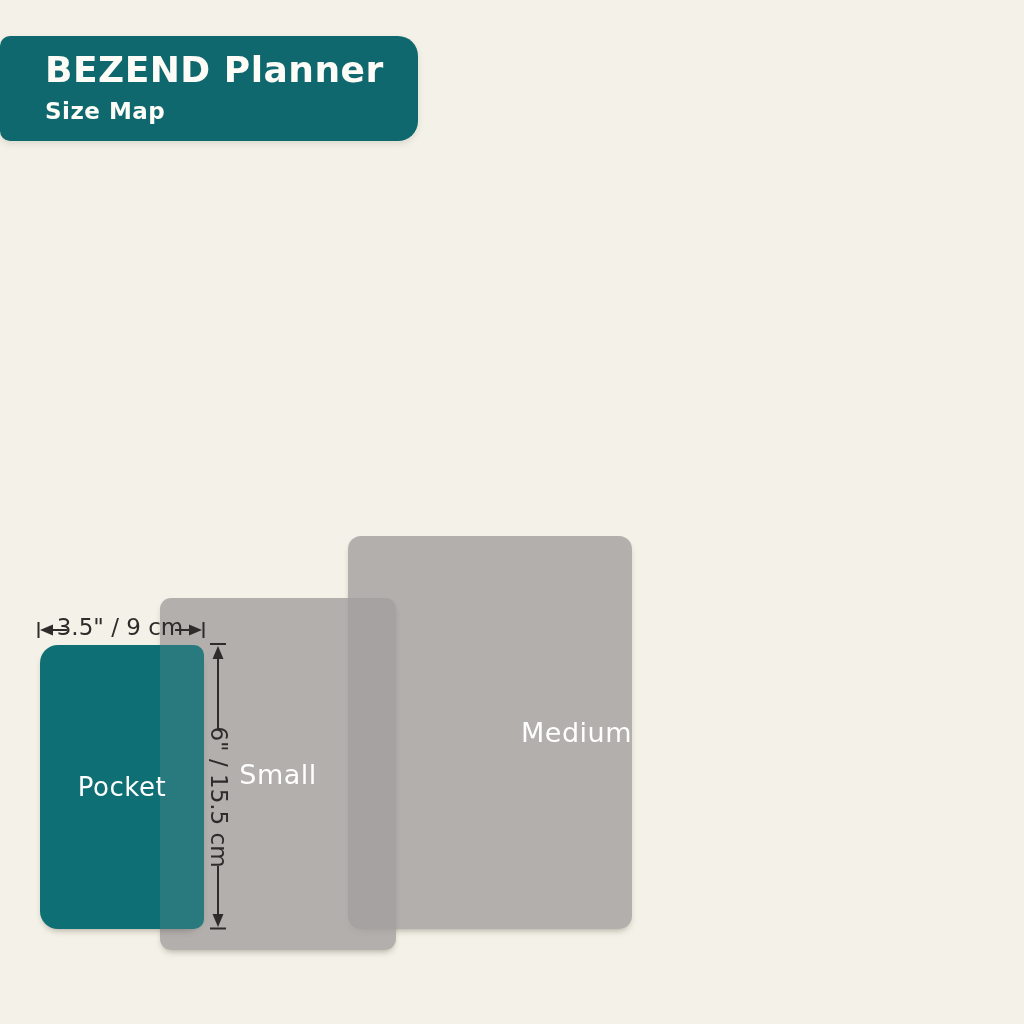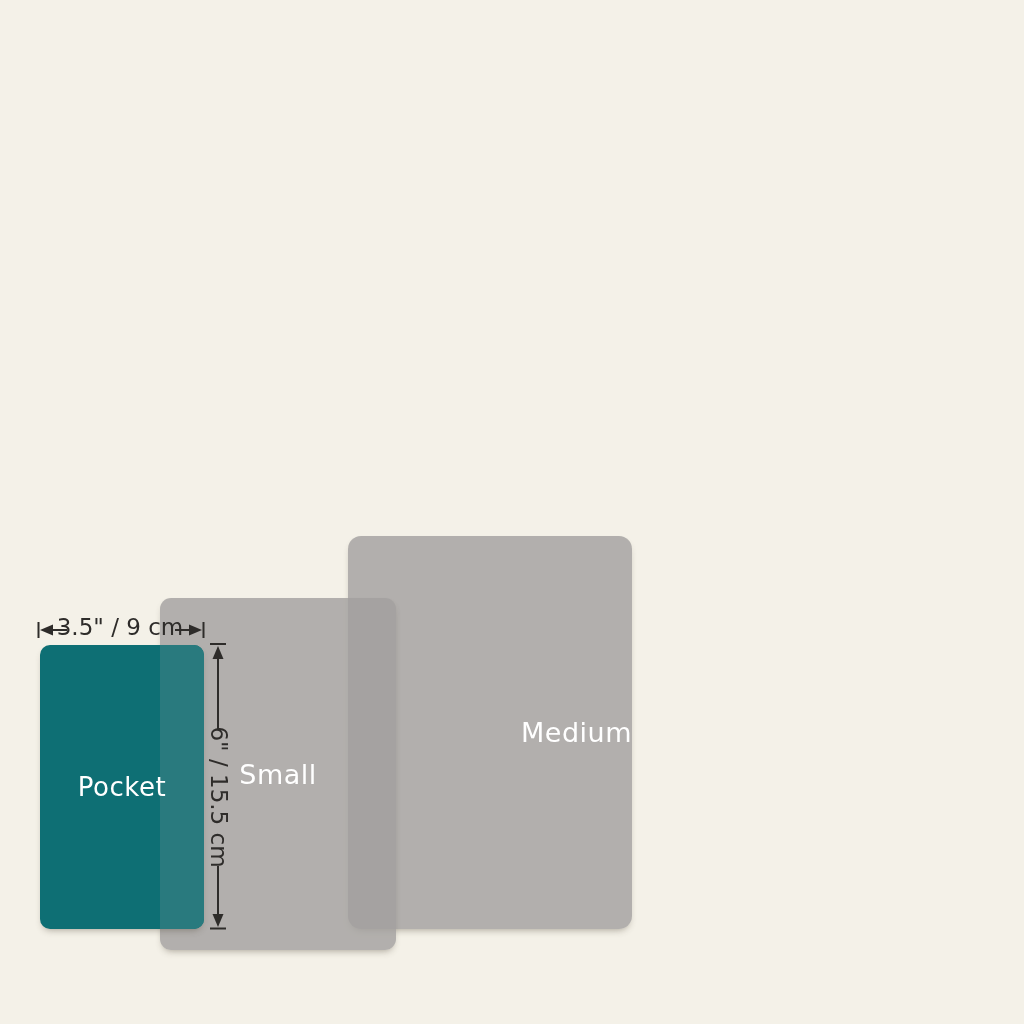--- a/index.html
+++ b/index.html
@@ -53,21 +53,21 @@
     position: absolute;
     display: flex;
     align-items: center;
     justify-content: center;
     box-shadow: 0 4px 7px -3px rgba(80,70,55,0.45);
   }
   .rect-gray { background: rgba(161,159,157,0.8); }
   .rect-large  { left: 572px; top: 406px; width: 394px; height: 523px; border-radius: 15px; }
   .rect-medium { left: 348px; top: 536px; width: 284px; height: 393px; border-radius: 13px; justify-content: flex-end; }
   .rect-small  { left: 160px; top: 598px; width: 236px; height: 352px; border-radius: 11px; }
-  .rect-pocket { left: 40px;  top: 645px; width: 164px; height: 284px; border-radius: 10px; background: #0e6f74; }
+  .rect-pocket { left: 40px;  top: 645px; width: 164px; height: 284px; border-radius: 18px; background: #0e6f74; }
 
   .rect-label {
     color: #ffffff;
     font-size: 27px;
     font-weight: 500;
     letter-spacing: 0.5px;
     white-space: nowrap;
     position: relative;
     z-index: 3;
   }
@@ -119,20 +119,24 @@
     height: 26px;
     line-height: 26px;
     transform: rotate(90deg);
   }
 </style>
 </head>
 <body>
 
 <div class="stage">
 
+  <header class="badge">
+    <div class="title">BEZEND Planner</div>
+    <div class="subtitle">Size Map</div>
+  </header>
 
 
   <div class="rect rect-gray rect-medium">
     <span class="rect-label">Medium</span>
   </div>
 
   <div class="rect rect-gray rect-small">
     <span class="rect-label">Small</span>
   </div>
 

